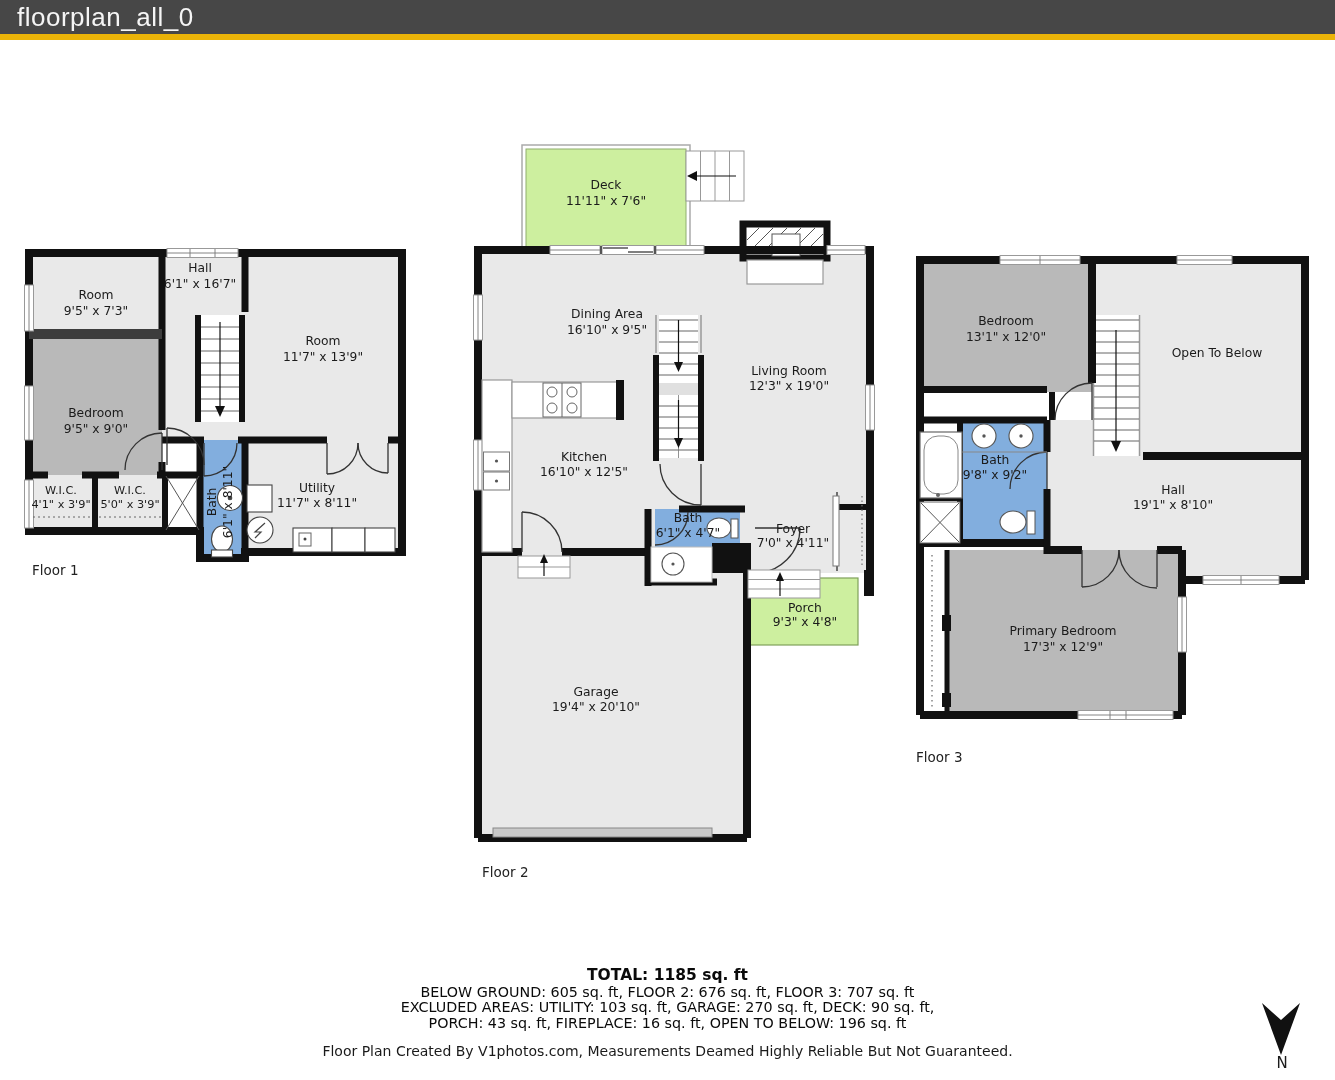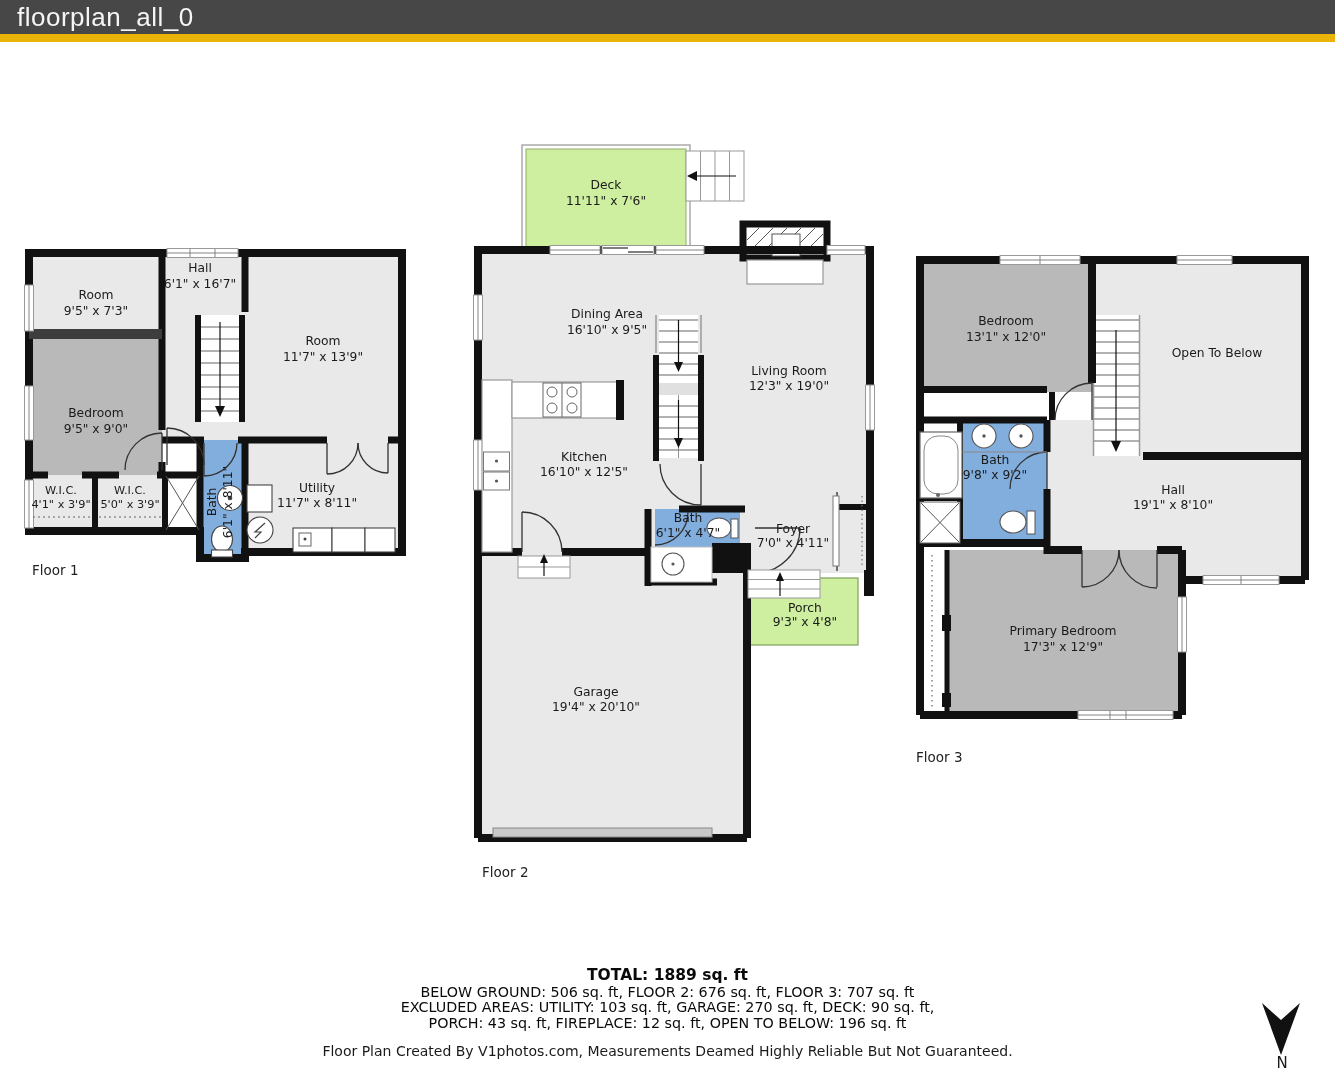--- a/index.html
+++ b/index.html
@@ -1,19 +1,19 @@
 <!DOCTYPE html>
 <html><head>
 <meta charset="utf-8">
 <style>
   html,body{margin:0;padding:0;background:#fff;}
   .screen{position:relative;width:1335px;height:1080px;background:#ffffff;overflow:hidden;
           font-family:"DejaVu Sans","Liberation Sans",sans-serif;}
   .titlebar{position:absolute;left:0;top:0;width:1335px;height:34px;background:#474747;
-            border-bottom:8px solid #eab308;display:flex;align-items:center;}
+            border-bottom:6px solid #eab308;display:flex;align-items:center;}
   .titlebar .title{color:#f5f5f5;font-size:26px;font-family:"Liberation Sans",sans-serif;
                    margin-left:17px;letter-spacing:.5px;}
   .plan{position:absolute;}
   svg text{fill:#1b1b1b;}
   .rlbl{font-size:12.3px;text-anchor:middle;}
   .rlbl-sm{font-size:11.3px;text-anchor:middle;}
   .flbl{font-size:13.5px;fill:#222;}
   .summary{position:absolute;left:0;top:966px;width:1335px;text-align:center;color:#0a0a0a;}
   .summary .total{font-size:15.5px;font-weight:bold;line-height:1.22;}
   .summary .sline{font-size:14.3px;line-height:1.07;}
@@ -454,24 +454,24 @@
       <text class="rlbl" x="90" y="234">9'8" x 9'2"</text>
       <text class="rlbl" x="268" y="249">Hall</text>
       <text class="rlbl" x="268" y="264">19'1" x 8'10"</text>
       <text class="rlbl" x="158" y="390">Primary Bedroom</text>
       <text class="rlbl" x="158" y="406">17'3" x 12'9"</text>
       <text class="flbl" x="11" y="517">Floor 3</text>
     </g>
   </svg>
 
   <div class="summary">
-    <div class="total">TOTAL: 1889 sq. ft</div>
-    <div class="sline">BELOW GROUND: 506 sq. ft, FLOOR 2: 676 sq. ft, FLOOR 3: 707 sq. ft</div>
+    <div class="total">TOTAL: 1185 sq. ft</div>
+    <div class="sline">BELOW GROUND: 605 sq. ft, FLOOR 2: 676 sq. ft, FLOOR 3: 707 sq. ft</div>
     <div class="sline">EXCLUDED AREAS: UTILITY: 103 sq. ft, GARAGE: 270 sq. ft, DECK: 90 sq. ft,</div>
-    <div class="sline">PORCH: 43 sq. ft, FIREPLACE: 12 sq. ft, OPEN TO BELOW: 196 sq. ft</div>
+    <div class="sline">PORCH: 43 sq. ft, FIREPLACE: 16 sq. ft, OPEN TO BELOW: 196 sq. ft</div>
     <div class="disclaimer">Floor Plan Created By V1photos.com, Measurements Deamed Highly Reliable But Not Guaranteed.</div>
   </div>
 
   <svg class="compass" viewBox="0 0 60 75">
     <polygon points="17,8 36,60 55,8 36,25" fill="#111"></polygon>
     <text x="37" y="73" text-anchor="middle" font-size="15" fill="#111">N</text>
   </svg>
 
 </div>
 

